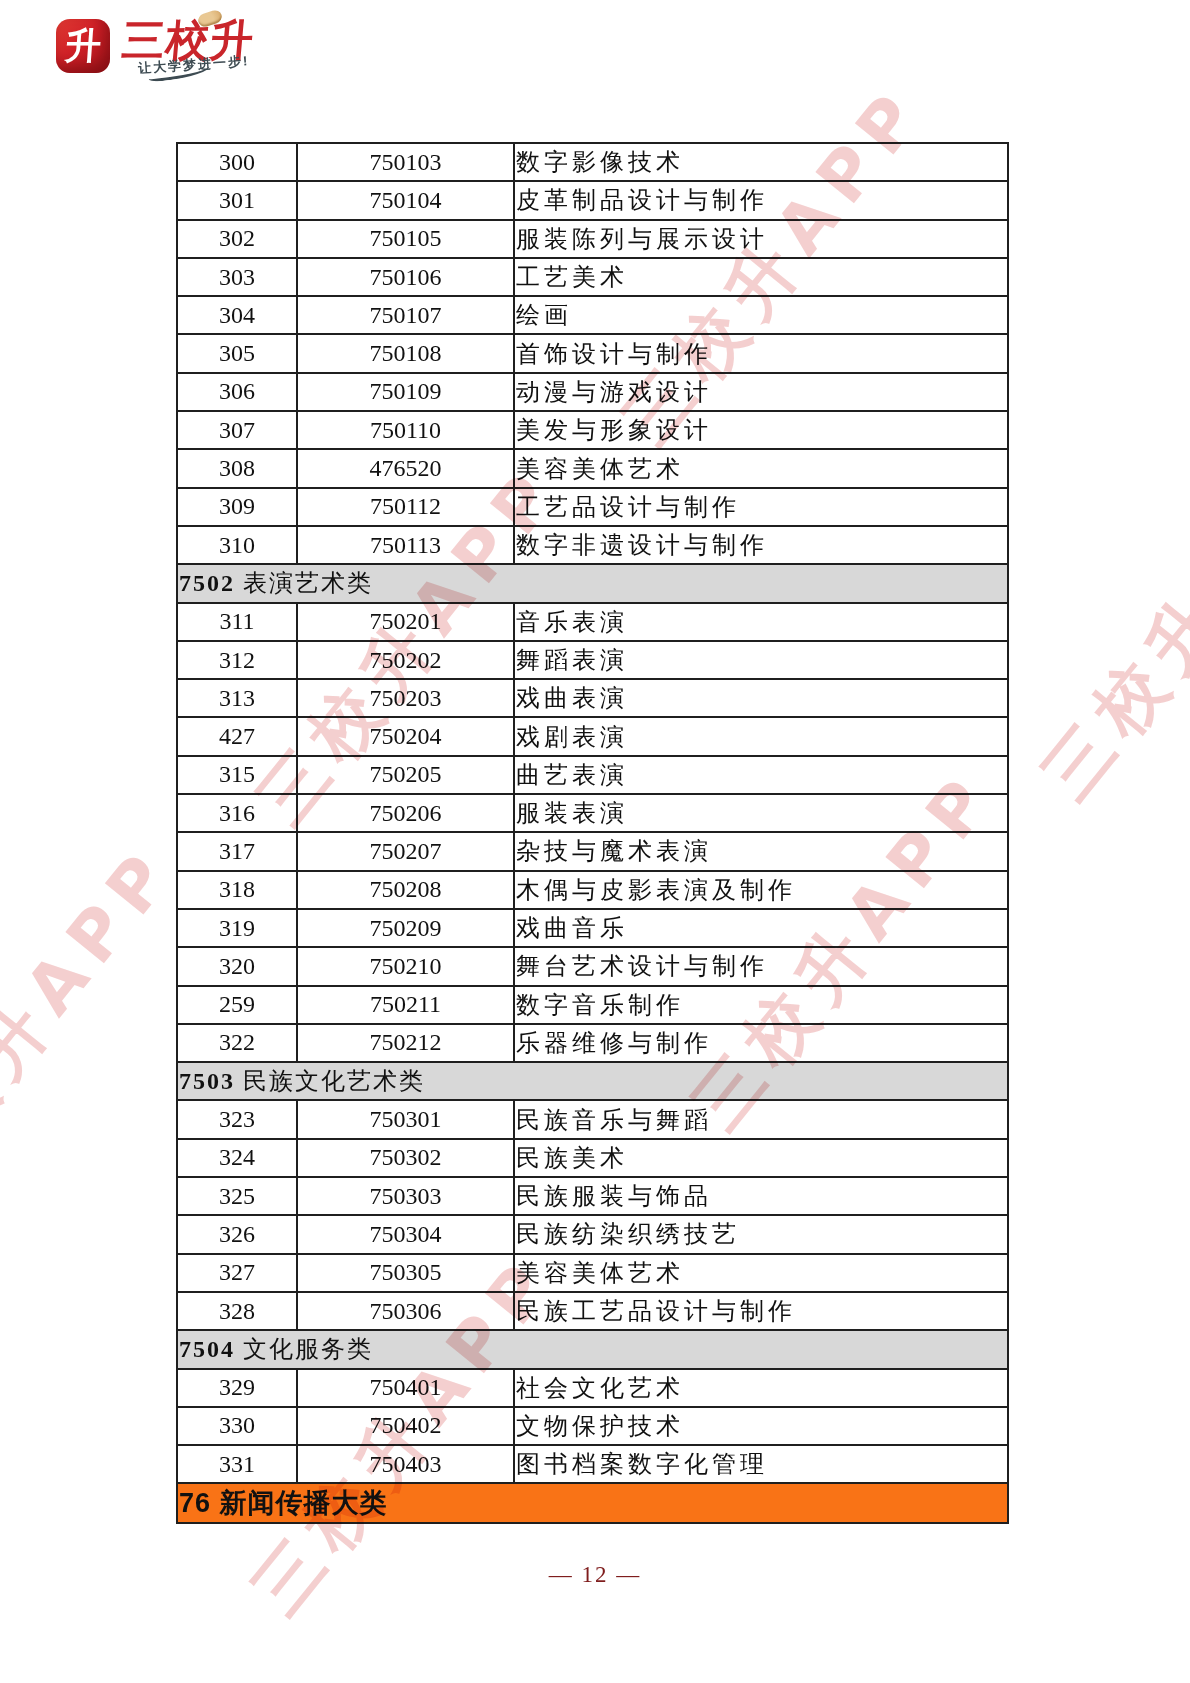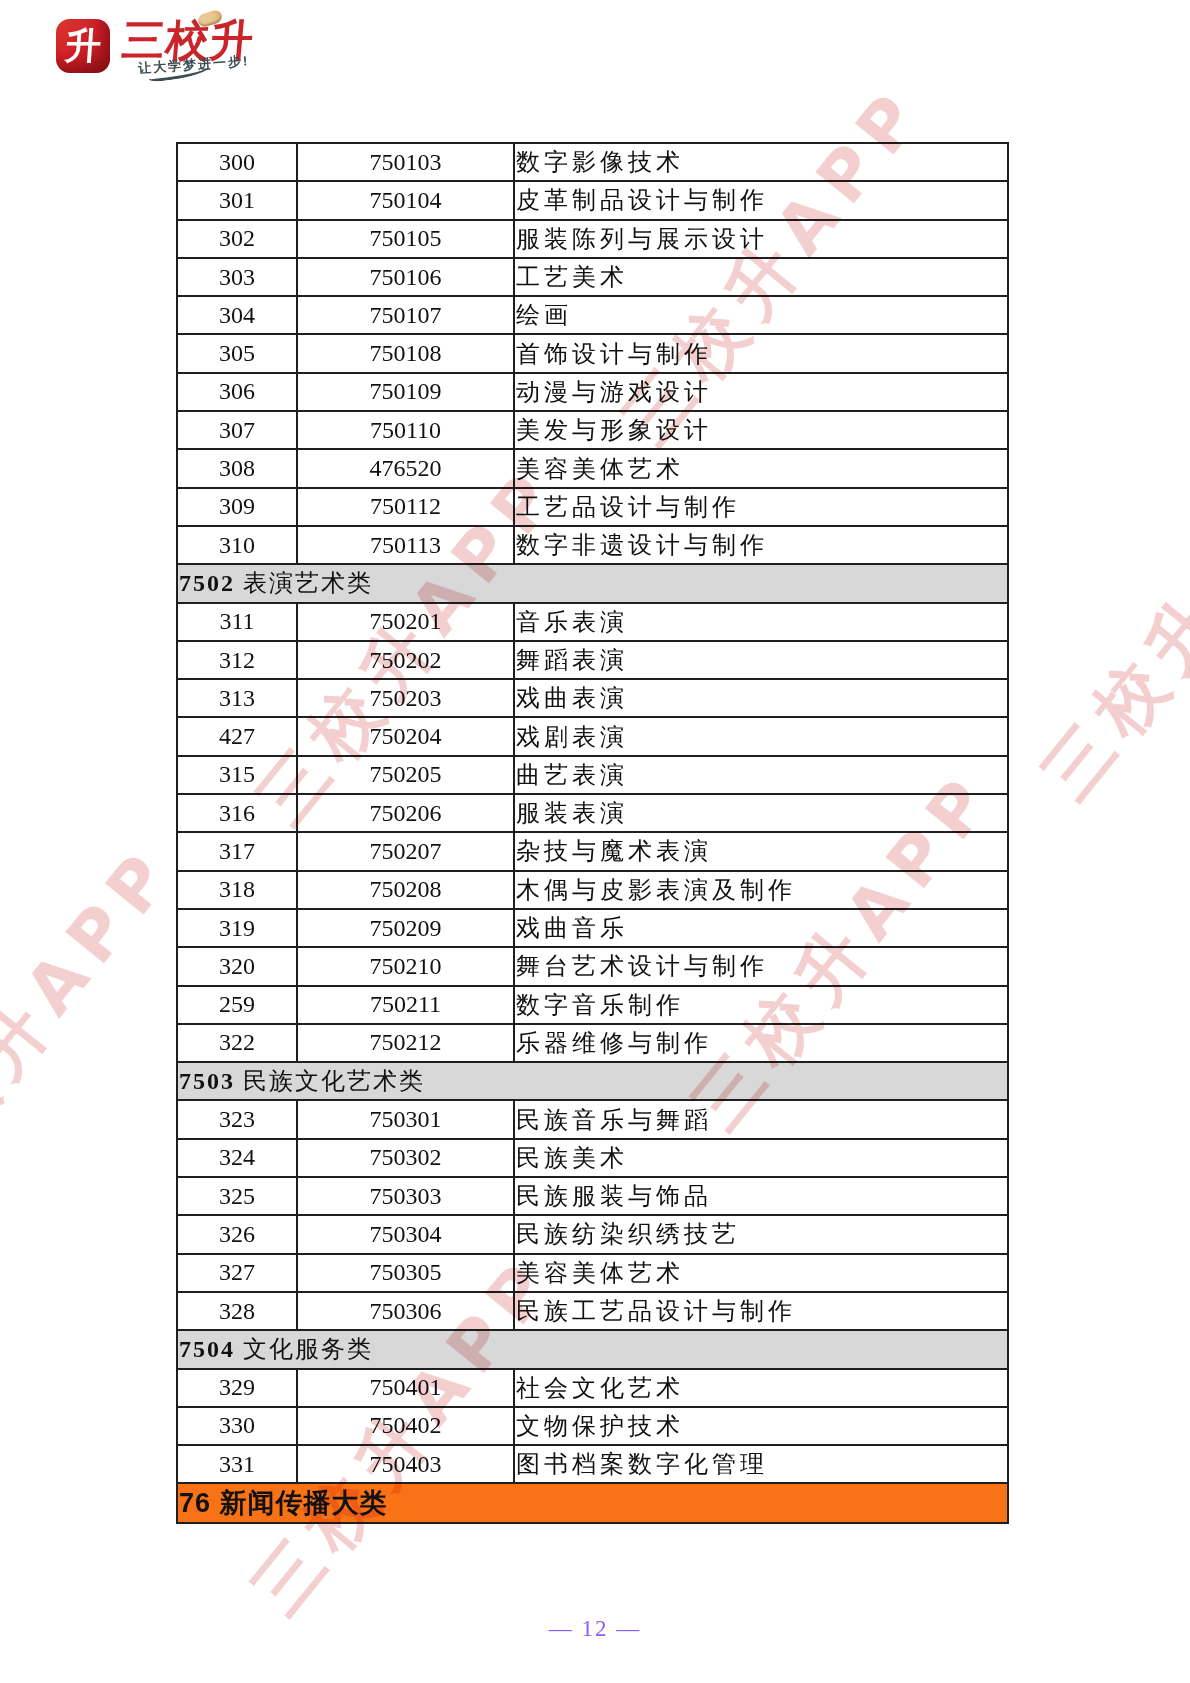--- a/index.html
+++ b/index.html
@@ -82,22 +82,22 @@
   }
   tr.section-header b{font-weight:bold;}
   tr.section-header.major td{
     background:#f97316;
     font-family:"Liberation Sans","DejaVu Sans",sans-serif;
     font-weight:bold;font-size:27px;letter-spacing:1px;
   }
 
   
   .page-number{
-    position:absolute;left:0;right:0;top:1616px;
-    text-align:center;font-size:23px;color:#8b5cf6;
+    position:absolute;left:0;right:0;top:1562px;
+    text-align:center;font-size:23px;color:#7f1d1d;
     letter-spacing:2px;
   }
 
   
   .wm-layer{position:absolute;inset:0;pointer-events:none;mix-blend-mode:multiply;}
   .wm{
     position:absolute;
     font-size:68px;font-weight:bold;
     letter-spacing:13px;white-space:nowrap;
     color:rgba(228,140,140,.42);

